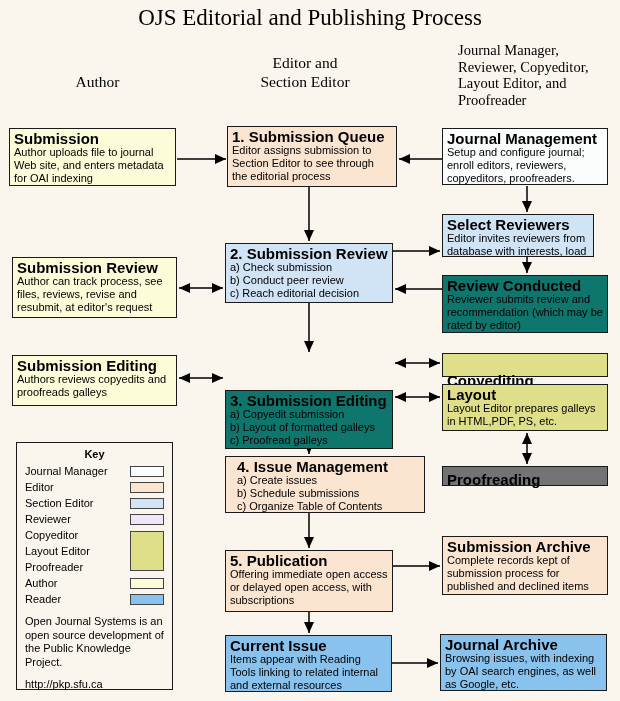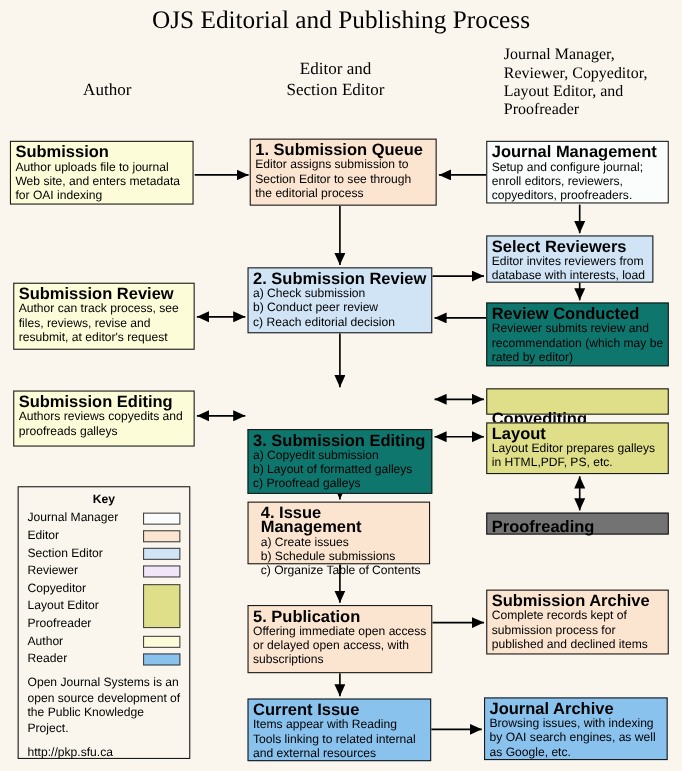--- a/index.html
+++ b/index.html
@@ -139,21 +139,21 @@
     <div class="box-body">a) Check submission</div>
     <div class="box-body">b) Conduct peer review</div>
     <div class="box-body">c) Reach editorial decision</div>
   </div>
   <div class="flow-box" style="left: 225px; top: 354px; width: 168px; height: 59px; background-color: #0f766e; margin-top: 36px;">
     <div class="box-title">3. Submission Editing</div>
     <div class="box-body">a) Copyedit submission</div>
     <div class="box-body">b) Layout of formatted galleys</div>
     <div class="box-body">c) Proofread galleys</div>
   </div>
-  <div class="flow-box" style="left: 225px; top: 456px; width: 166px; height: 57px; background-color: rgb(251, 228, 208); padding-left: 11px;">
+  <div class="flow-box" style="left: 225px; top: 456px; width: 200px; height: 57px; background-color: rgb(251, 228, 208); padding-left: 11px;">
     <div class="box-title">4. Issue Management</div>
     <div class="box-body">a) Create issues</div>
     <div class="box-body">b) Schedule submissions</div>
     <div class="box-body">c) Organize Table of Contents</div>
   </div>
   <div class="flow-box" style="left: 225px; top: 550px; width: 168px; height: 62px; background-color: rgb(251, 228, 208);">
     <div class="box-title">5. Publication</div>
     <div class="box-body">Offering immediate open access or delayed open access, with subscriptions</div>
   </div>
   <div class="flow-box" style="left: 225px; top: 635px; width: 167px; height: 57px; background-color: rgb(138, 194, 238);">

